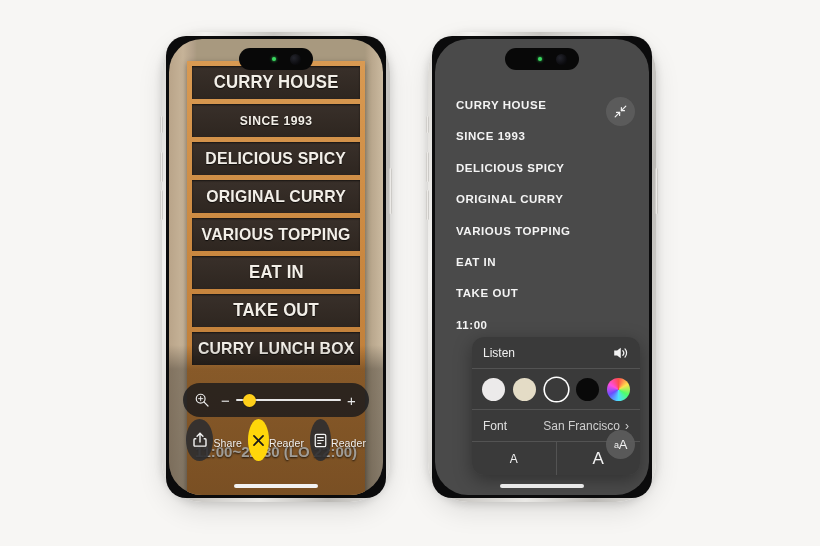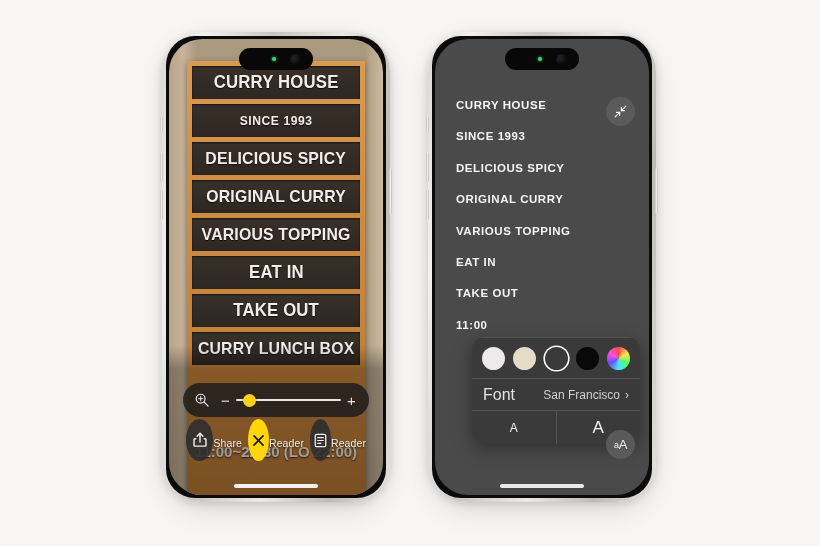--- a/index.html
+++ b/index.html
@@ -23,21 +23,21 @@
     height: 470px;
     border-radius: 40px;
     background: linear-gradient(100deg, #d9d7d3 0%, #f2f1ef 14%, #c8c6c2 36%, #e9e8e5 58%, #bcbab6 80%, #e3e2df 100%);
     padding: 4px;
     box-sizing: border-box;
     box-shadow: 0 2px 9px rgba(0,0,0,0.14), 0 10px 26px rgba(0,0,0,0.10);
   }
   .phone-inner {
     position: absolute;
     inset: 4px;
-    border-radius: 29px;
+    border-radius: 20px;
     background: #0b0b0c;
     padding: 3px;
     box-sizing: border-box;
   }
   .screen {
     position: absolute;
     inset: 3px;
     border-radius: 33px;
     overflow: hidden;
     background: #000;
@@ -294,21 +294,21 @@
     justify-content: space-between;
     padding: 7px 10px;
     height: 40px;
     box-sizing: border-box;
   }
   .swatch { width: 23px; height: 23px; border-radius: 50%; flex: 0 0 auto; }
   .swatch.sel { box-shadow: 0 0 0 1.6px #ffffff; }
   .swatch.wheel {
     background: conic-gradient(#ff4d4d, #ffe14d, #4dff6a, #4de0ff, #6a4dff, #ff4de0, #ff4d4d);
   }
-  .pop-font-label { color: #e3e3e3; font-size: 16px; flex: 0 0 auto; }
+  .pop-font-label { color: #e3e3e3; font-size: 12px; flex: 0 0 auto; }
   .pop-font-value {
     margin-left: auto;
     color: #cfcfcf;
     font-size: 12px;
     display: flex; gap: 5px;
   }
   .pop-sizes { display: flex; height: 33px; }
   .pop-size-btn {
     flex: 1 1 50%;
     display: flex; align-items: center; justify-content: center;
@@ -439,20 +439,28 @@
           <div class="reader-line">SINCE 1993</div>
           <div class="reader-line">DELICIOUS SPICY</div>
           <div class="reader-line">ORIGINAL CURRY</div>
           <div class="reader-line">VARIOUS TOPPING</div>
           <div class="reader-line">EAT IN</div>
           <div class="reader-line">TAKE OUT</div>
           <div class="reader-line">11:00</div>
         </div>
 
         <div class="popover">
+          <div class="pop-row">
+            <div class="pop-listen">Listen</div>
+            <svg width="17" height="14" viewBox="0 0 24 20">
+              <path d="M3 6.6 h4.2 L12.4 2.4 v15.2 L7.2 13.4 H3 Z" fill="#f2f2f2"></path>
+              <path d="M15.3 6.6 a5 5 0 0 1 0 6.8" stroke="#f2f2f2" stroke-width="1.7" fill="none" stroke-linecap="round"></path>
+              <path d="M18.4 4.2 a8.6 8.6 0 0 1 0 11.6" stroke="#f2f2f2" stroke-width="1.7" fill="none" stroke-linecap="round"></path>
+            </svg>
+          </div>
           <div class="pop-sep"></div>
 
           <div class="pop-swatches">
             <div class="swatch" style="background:#eceaea"></div>
             <div class="swatch" style="background:#e4dcc6"></div>
             <div class="swatch sel" style="background:#3a3a3a"></div>
             <div class="swatch" style="background:#090909"></div>
             <div class="swatch wheel"></div>
           </div>
           <div class="pop-sep"></div>

